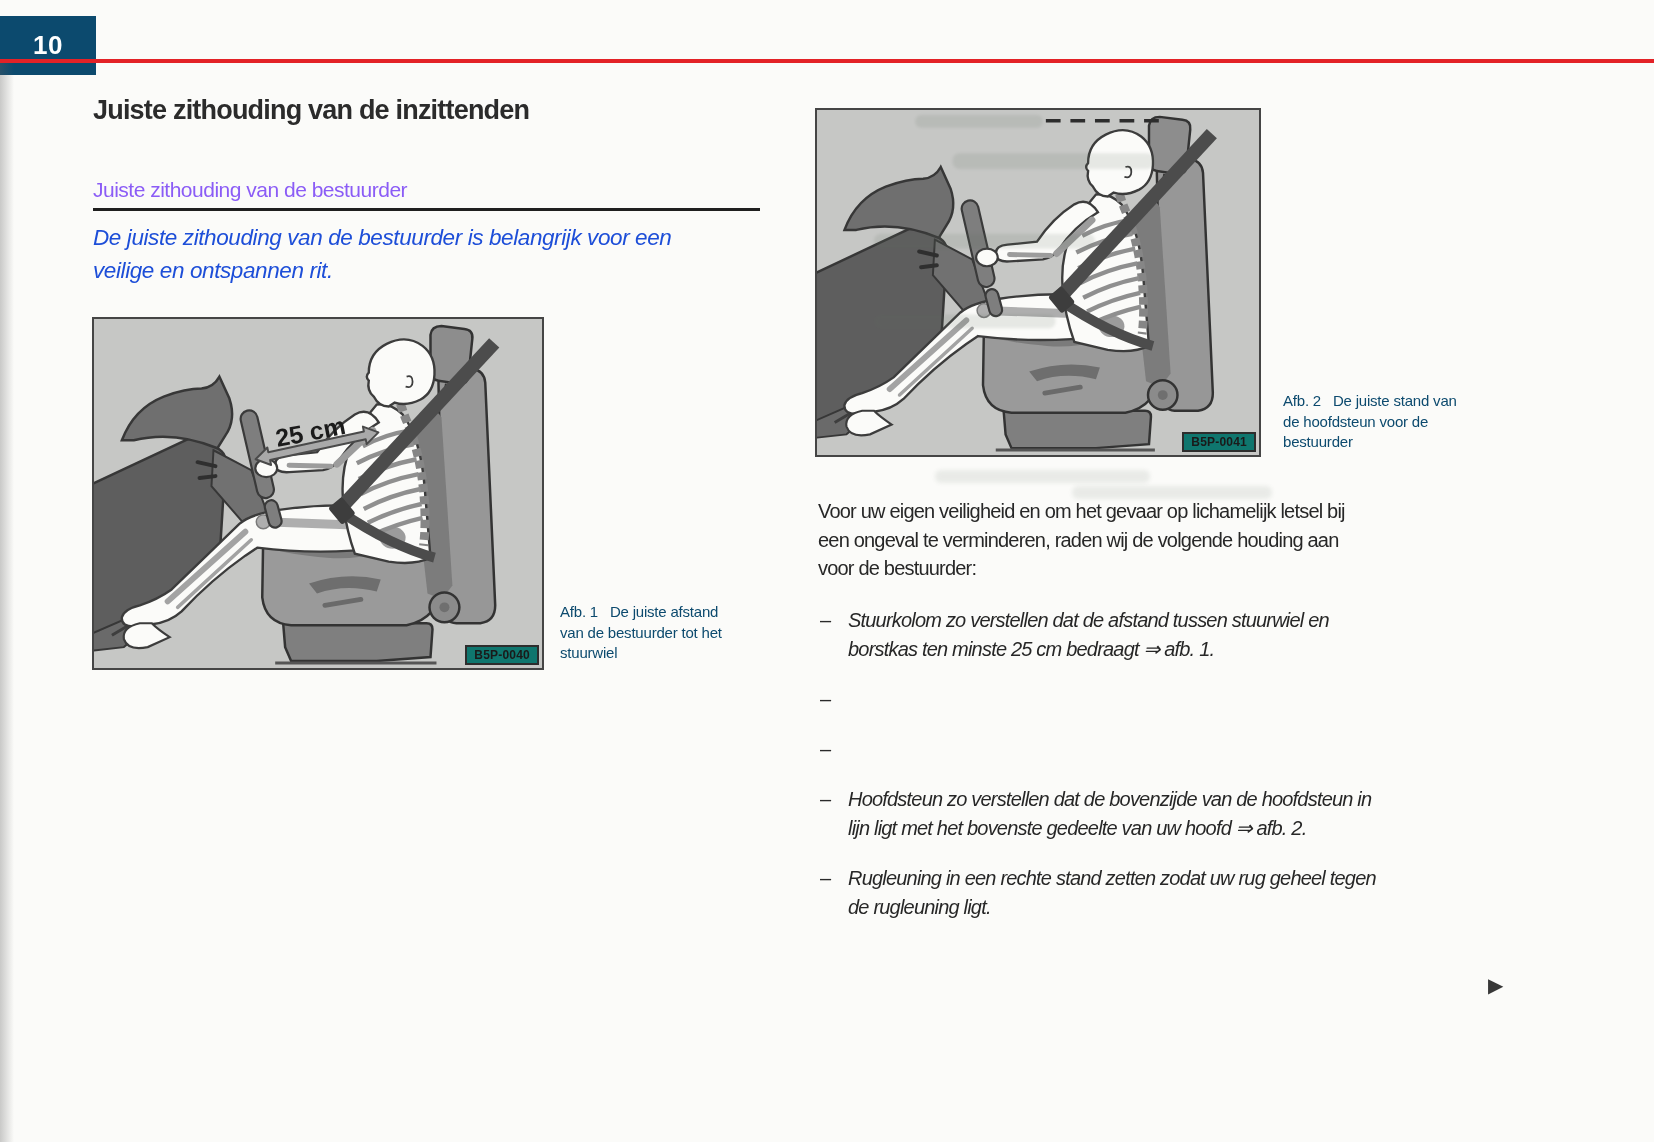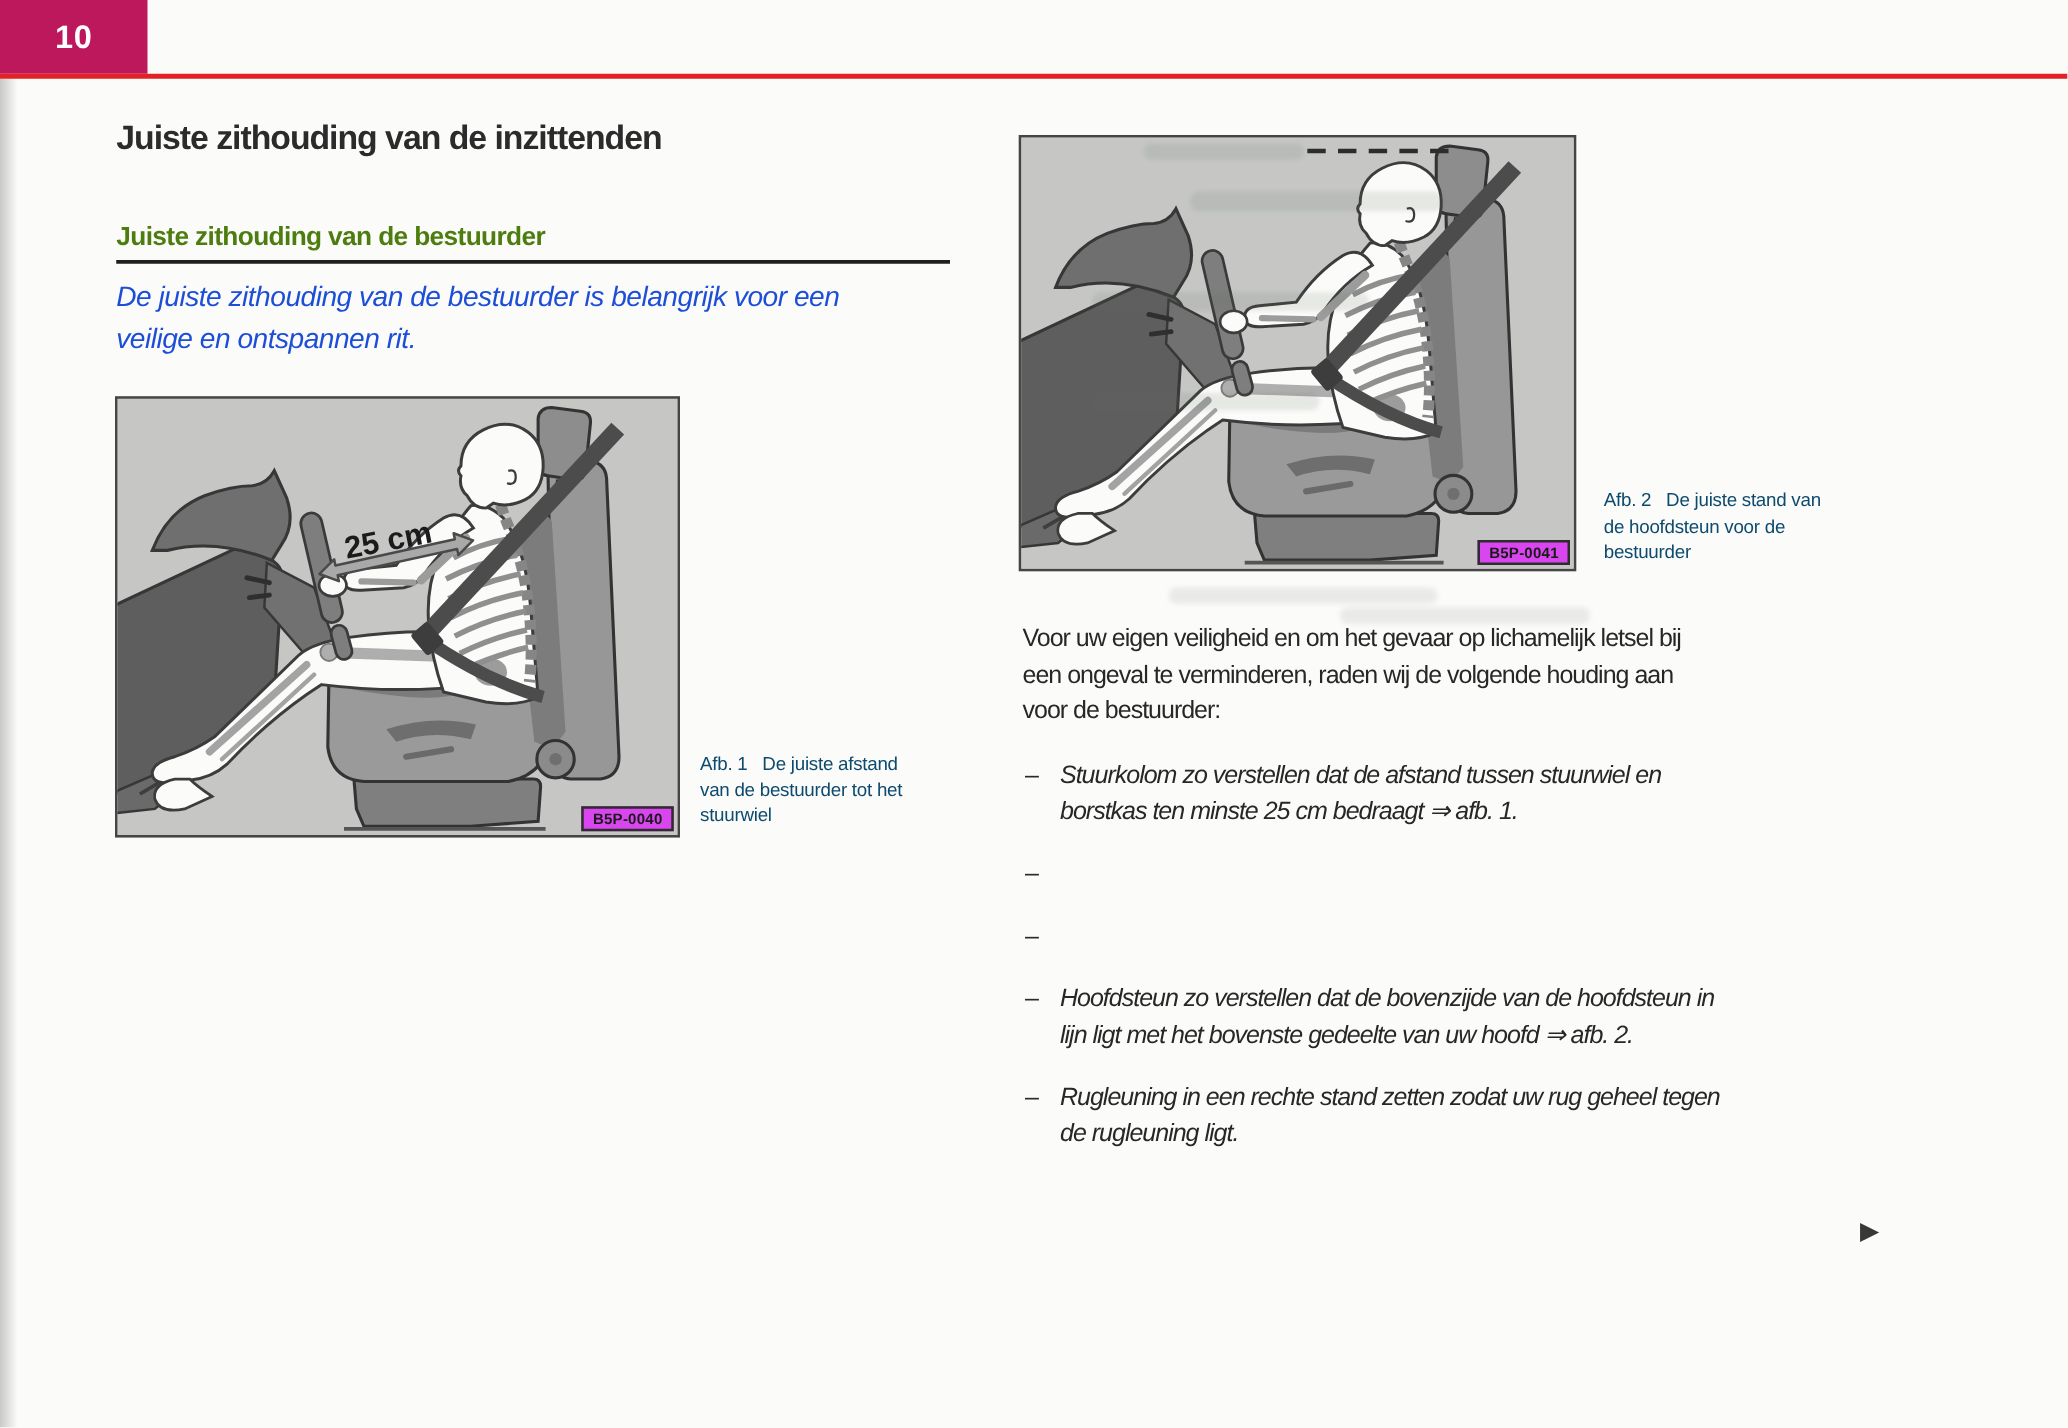--- a/index.html
+++ b/index.html
@@ -5,48 +5,48 @@
   html,body{margin:0;padding:0;}
   body{
     width:1654px;height:1142px;position:relative;overflow:hidden;
     background:#fbfbf9;
     font-family:"Liberation Sans",sans-serif;
     color:#2a2a2a;
   }
   .abs{position:absolute;}
   
   .page-tab{
-    left:0;top:0;width:118px;height:59px;background:#be185d;
+    left:0;top:16px;width:96px;height:59px;background:#0c4a6e;
     display:flex;align-items:center;justify-content:center;
   }
   .page-tab span{color:#ffffff;font-size:26px;font-weight:600;letter-spacing:.5px;}
   .red-line{left:0;top:59px;width:1654px;height:4px;background:#e32227;}
   .edge-shade{
     left:0;top:63px;width:14px;height:1079px;
     background:linear-gradient(to right, rgba(95,95,95,.32), rgba(95,95,95,0));
   }
   
   .h1{left:93px;top:95px;font-size:27px;font-weight:700;letter-spacing:-0.8px;color:#2b2b2b;text-align:center;}
-  .h2{left:93px;top:178px;font-size:21px;font-weight:700;letter-spacing:-0.5px;color:#4d7c0f;}
+  .h2{left:93px;top:178px;font-size:21px;font-weight:400;letter-spacing:-0.5px;color:#8b5cf6;}
   .h2-rule{left:93px;top:208px;width:667px;height:3px;background:#1f1f1f;}
   .lede{
     left:93px;top:221px;width:700px;
     font-size:22.5px;font-style:italic;letter-spacing:-0.4px;line-height:33px;
     color:#1d4ed8;white-space:pre-line;
   }
   
   .figure{
     border:2px solid #454545;background:#c6c7c5;box-sizing:border-box;
   }
   .figure svg{display:block;width:100%;height:100%;}
   .fig1{left:92px;top:317px;width:452px;height:353px;}
   .fig2{left:815px;top:108px;width:446px;height:349px;}
   .figcode{
     position:absolute;right:3px;bottom:3px;
-    background:#d946ef;border:2px solid #2d2d2d;
+    background:#0f766e;border:2px solid #2d2d2d;
     font-size:12px;font-weight:700;letter-spacing:.2px;color:#1a1a1a;
     padding:1px 7px;line-height:14px;
   }
   .caption{
     font-size:15px;font-weight:400;line-height:20.5px;letter-spacing:-0.2px;
     color:#0c4a6e;white-space:pre-line;
   }
   .cap1{left:560px;top:602px;width:215px;}
   .cap2{left:1283px;top:391px;width:215px;}
   

